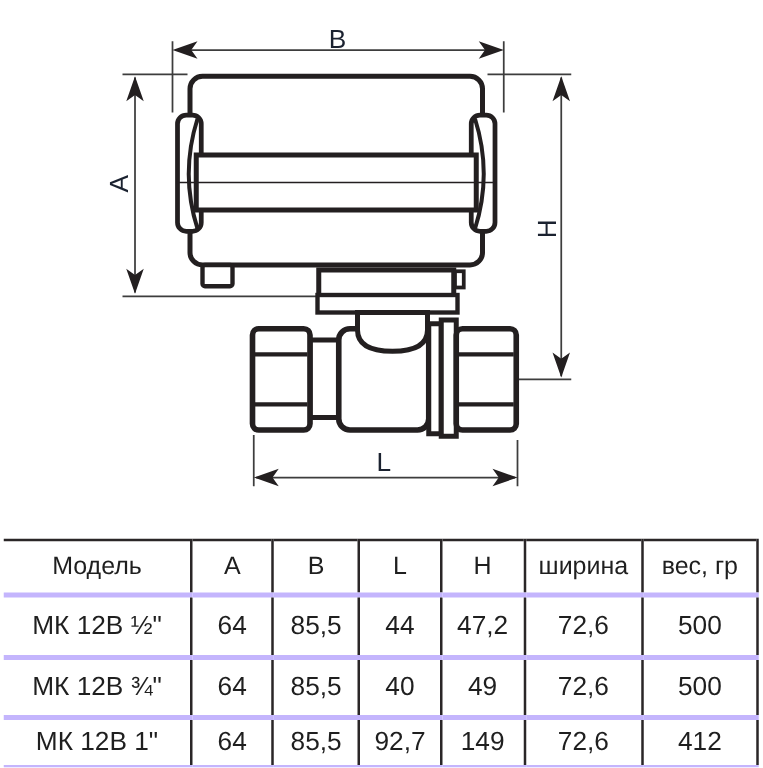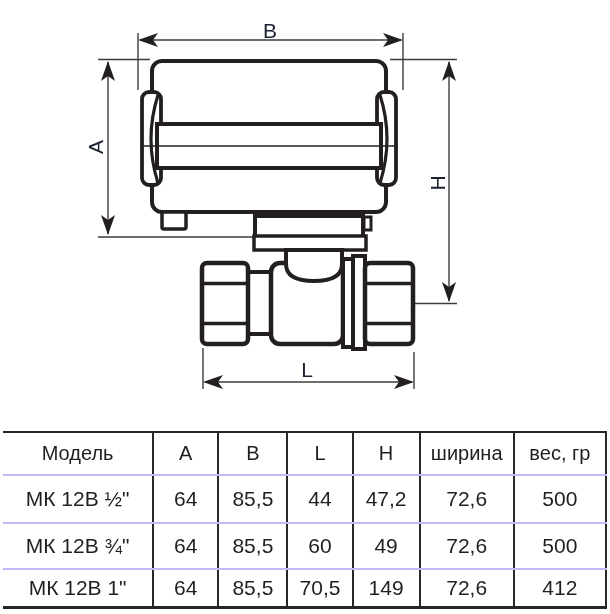--- a/index.html
+++ b/index.html
@@ -5,21 +5,21 @@
   html,body{margin:0;padding:0;background:#ffffff;}
   .page{position:relative;width:610px;height:614px;background:#ffffff;overflow:hidden;
         font-family:"Liberation Sans", sans-serif;color:#1f1f1f;}
   .drawing{position:absolute;left:0;top:0;width:610px;height:428px;}
   svg text{font-family:"Liberation Sans", sans-serif;font-size:21px;fill:#1b2230;}
   .tbl-wrap{position:absolute;left:3px;top:431px;width:604px;}
   table.dim-table{border-collapse:collapse;table-layout:fixed;width:604px;
         border-top:2px solid #2a2627;border-bottom:3px solid #2a2627;
         border-right:2px solid #2a2627;border-left:none;}
   table.dim-table th, table.dim-table td{
-        border-right:2px solid #2a2627;border-bottom:2px solid #c4b5fd;
+        border-right:2px solid #2a2627;border-bottom:4px solid #c4b5fd;
         font-weight:normal;vertical-align:middle;text-align:center;
         padding:0;overflow:hidden;white-space:nowrap;}
   table.dim-table th{font-size:20px;height:41px;}
   table.dim-table td{font-size:21px;}
   tr.r1 td{height:46px;} tr.r2 td{height:44px;} tr.r3 td{height:36px;}
   td.model, th.model{text-align:left;padding-left:10px;}
   th.model{text-align:center;padding-left:0;}
 </style>
 </head>
 <body>
@@ -123,30 +123,30 @@
           <td>85,5</td>
           <td>44</td>
           <td>47,2</td>
           <td>72,6</td>
           <td>500</td>
         </tr>
         <tr class="r2">
           <td class="model">МК 12В ¾"</td>
           <td>64</td>
           <td>85,5</td>
-          <td>60</td>
+          <td>40</td>
           <td>49</td>
           <td>72,6</td>
           <td>500</td>
         </tr>
         <tr class="r3">
           <td class="model">МК 12В 1"</td>
           <td>64</td>
           <td>85,5</td>
-          <td>70,5</td>
+          <td>92,7</td>
           <td>149</td>
           <td>72,6</td>
           <td>412</td>
         </tr>
       </tbody>
     </table>
   </div>
 
 </div>
 

